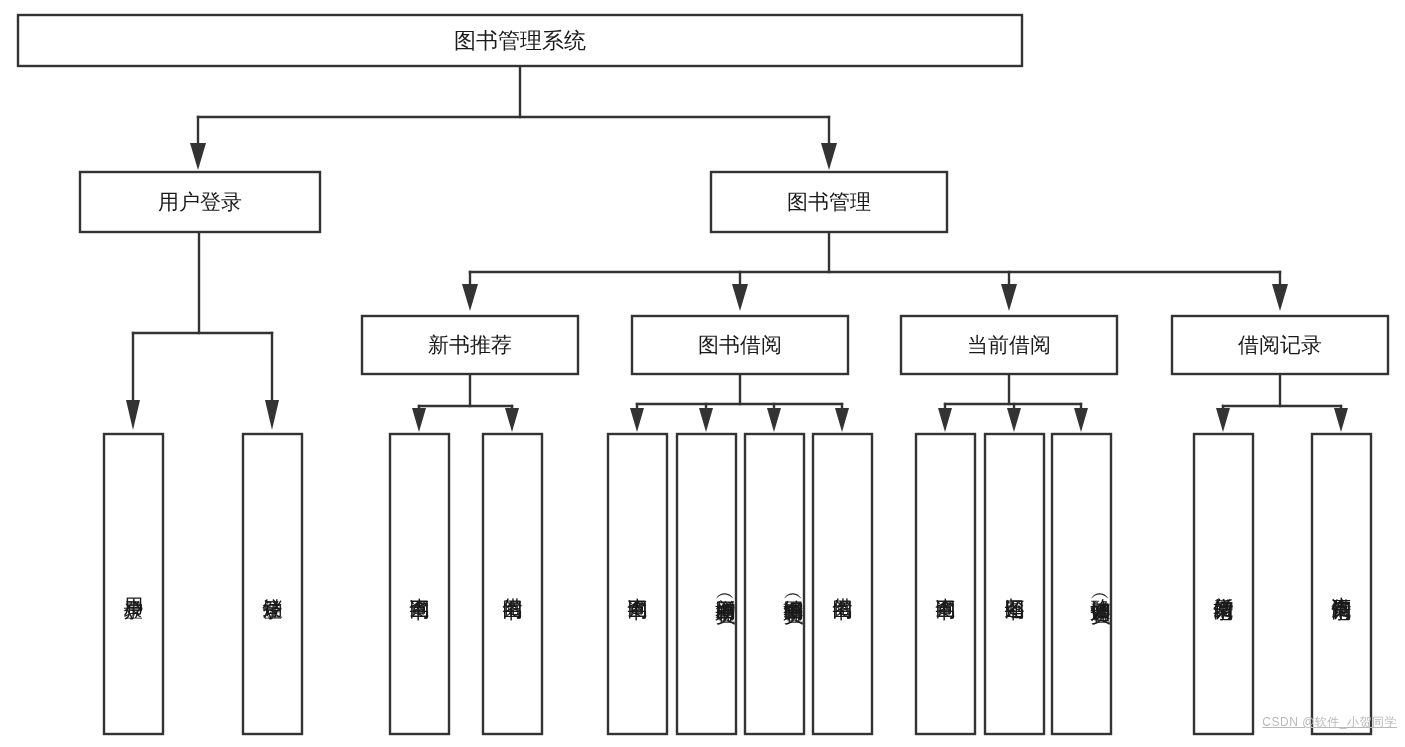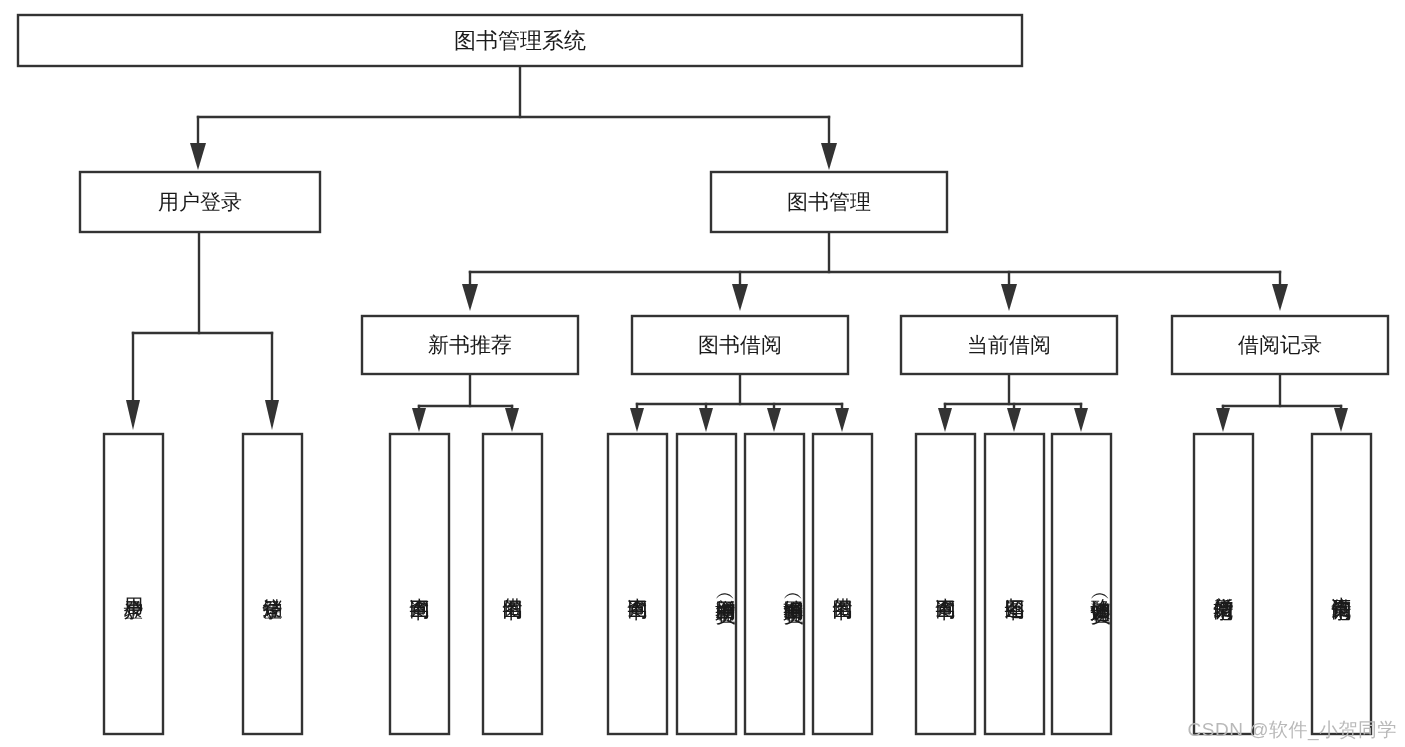--- a/index.html
+++ b/index.html
@@ -69,26 +69,27 @@
     line-height: 1.06;
     color: #1a1a1a;
     letter-spacing: 1px;
     pointer-events: none;
     text-align: center;
     overflow: hidden;
   }
   .watermark {
     position: absolute;
     right: 8px;
-    bottom: 4px;
-    font-family: "Liberation Sans", "DejaVu Sans", sans-serif;
-    font-size: 19px;
+    bottom: 16px;
+    font-family: "Liberation Sans", "DejaVu Sans", sans-serif;
+    font-size: 12px;
     color: #b9b9b9;
     letter-spacing: 0.5px;
     white-space: nowrap;
+    text-decoration: underline;
   }
 </style>
 </head>
 <body>
 
 <div id="diagram-root">
 
   <svg id="flow" viewBox="0 0 1405 747">
 
     <g>

